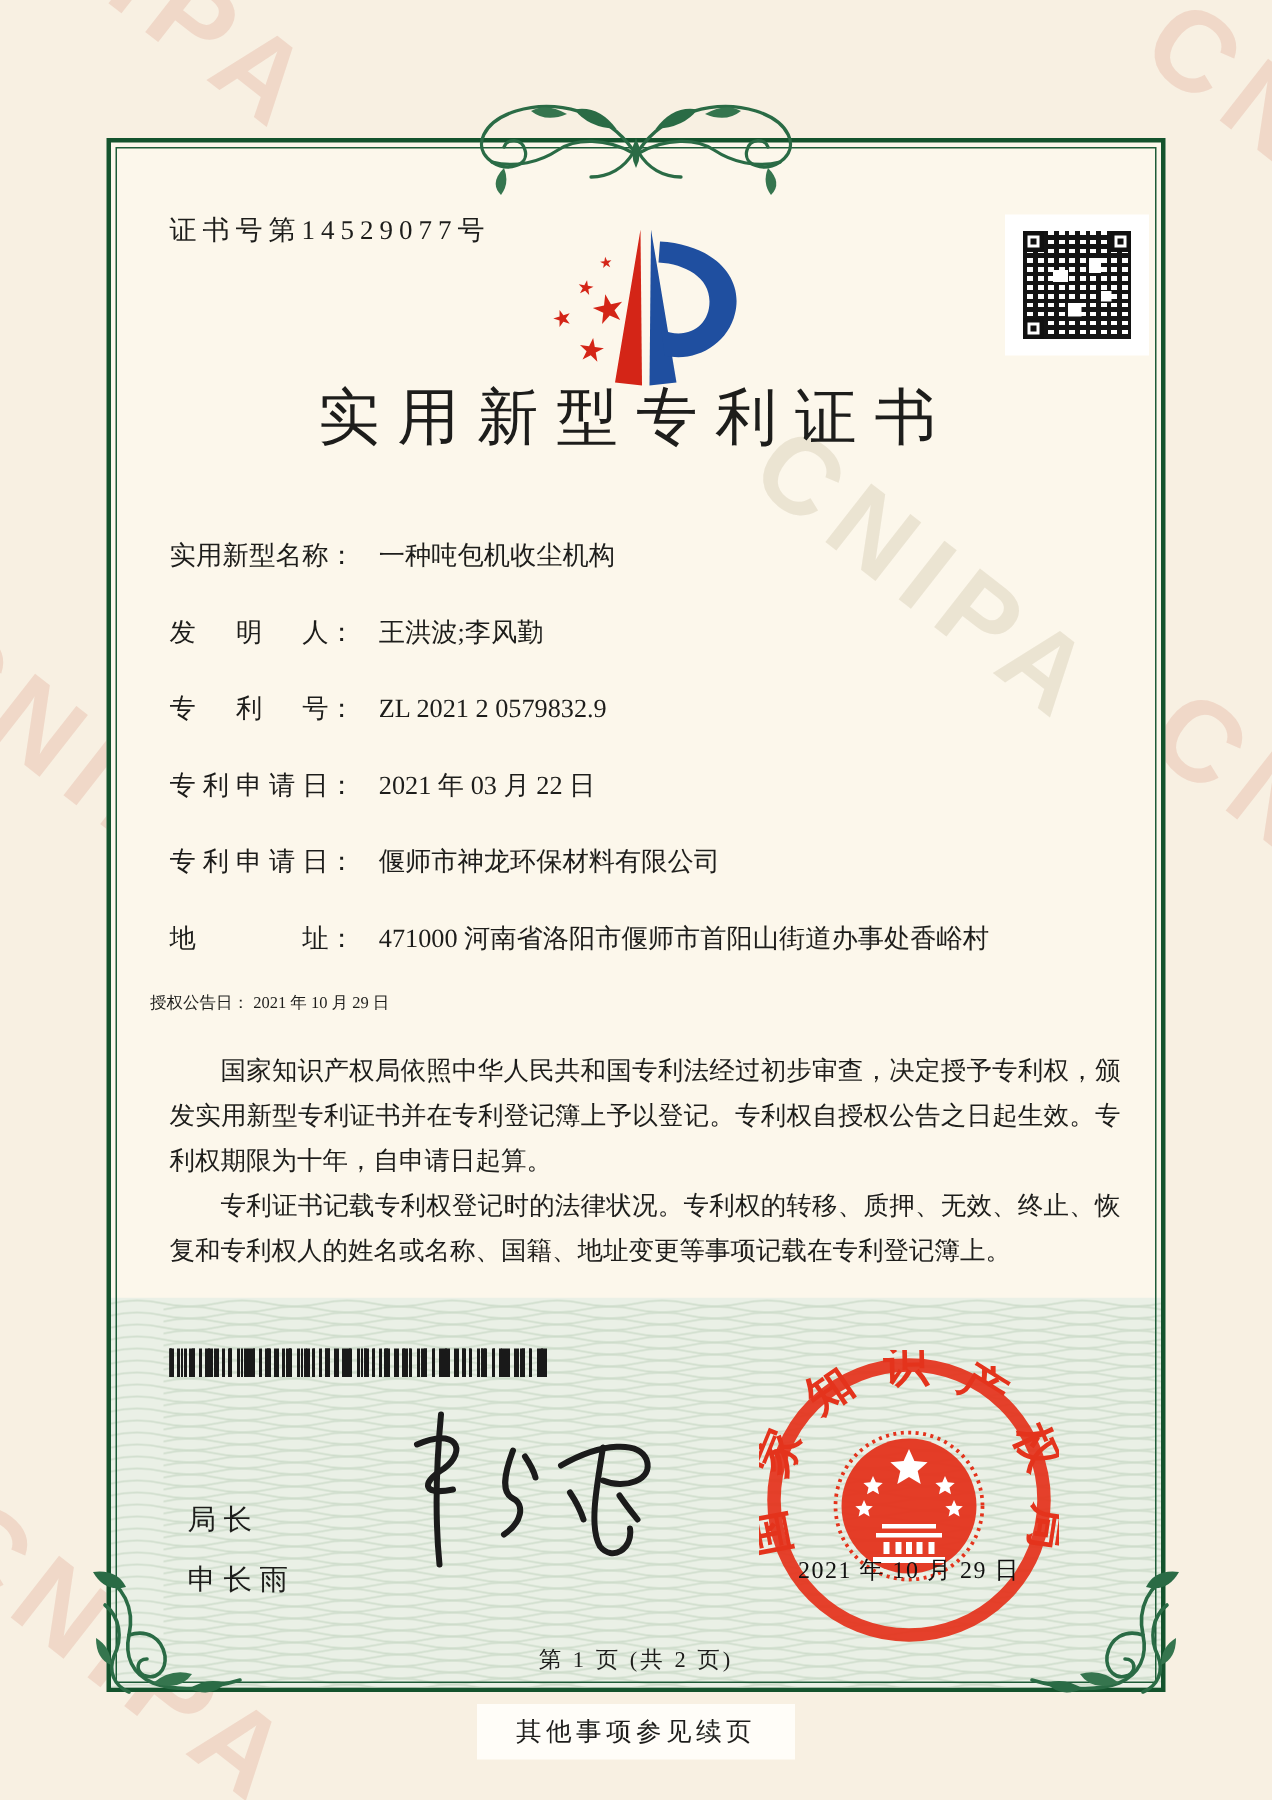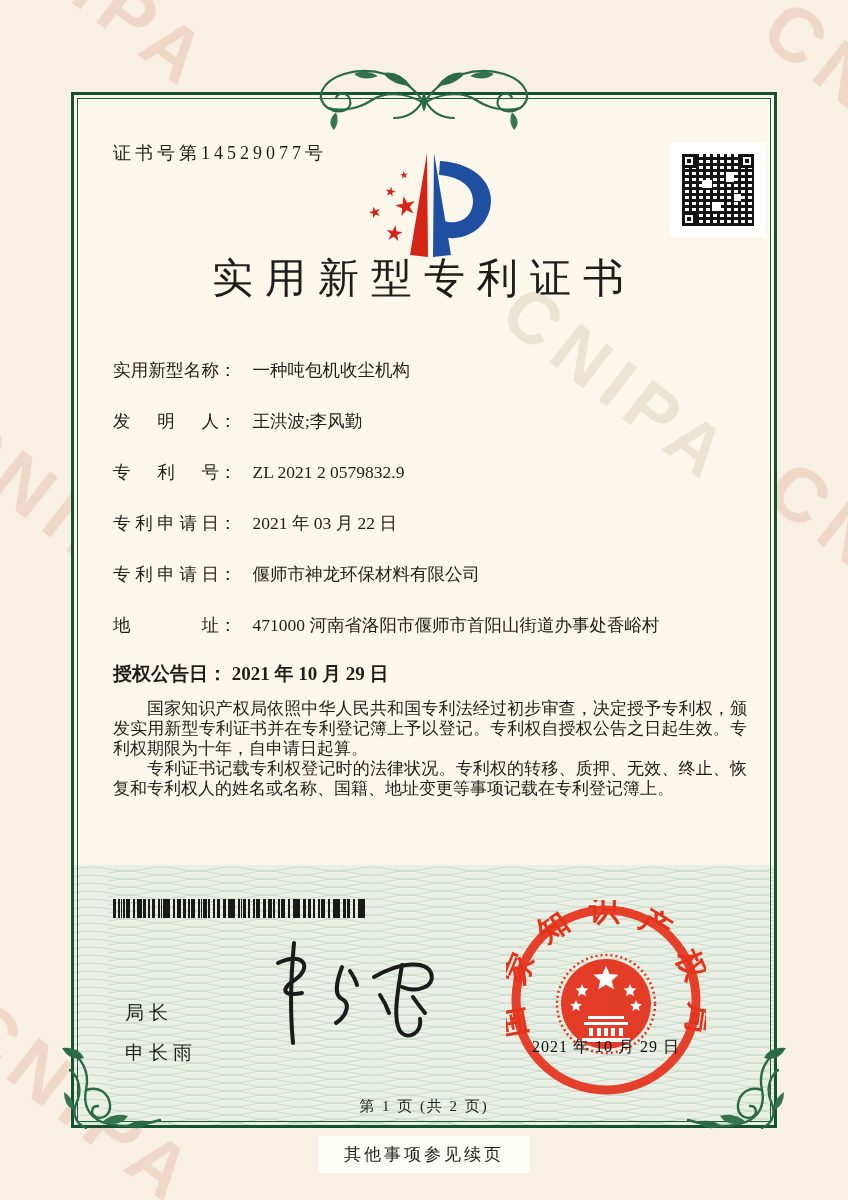--- a/index.html
+++ b/index.html
@@ -42,25 +42,25 @@
   .finder::after{content:"";position:absolute;left:2px;top:2px;width:4px;height:4px;background:#111;}
   .f-tl{left:0;top:0;} .f-tr{right:0;top:0;} .f-bl{left:0;bottom:0;}
 
   .title{position:absolute;left:0;top:156px;width:100%;text-align:center;
     font-size:41px;font-weight:400;letter-spacing:12px;z-index:3;}
 
   .fields{position:absolute;left:39px;top:262px;width:640px;z-index:3;font-size:17.5px;}
   .row{display:flex;align-items:center;line-height:27px;margin-bottom:24px;white-space:nowrap;}
   .lab{display:inline-block;width:106px;text-align:justify;text-align-last:justify;}
   .val{margin-left:16px;}
-  .grant{position:absolute;left:39px;top:566px;width:640px;z-index:3;font-size:19px;display:flex;white-space:nowrap;font-weight:bold;}
+  .grant{position:absolute;left:26px;top:566px;width:640px;z-index:3;font-size:11px;display:flex;white-space:nowrap;}
   .grant .pair2{margin-left:74px;}
 
   .body-text{position:absolute;left:39px;top:604px;width:634px;z-index:3;
-    font-size:17px;line-height:20px;text-align:justify;}
+    font-size:17px;line-height:30px;text-align:justify;}
   .body-text p{margin:0;text-indent:2em;}
 
   .barcode{position:absolute;left:39px;top:804px;width:252px;height:19px;z-index:3;background:
     repeating-linear-gradient(90deg,#191919 0 2px,transparent 2px 5px),
     repeating-linear-gradient(90deg,#191919 0 1px,transparent 1px 8px),
     repeating-linear-gradient(90deg,#191919 0 3px,transparent 3px 13px);}
 
   .director{position:absolute;left:51px;top:876px;z-index:3;
     font-family:"Liberation Sans","DejaVu Sans",sans-serif;font-size:19px;letter-spacing:5px;margin-top:29px;}
   .director .name{margin-top:14px;}

